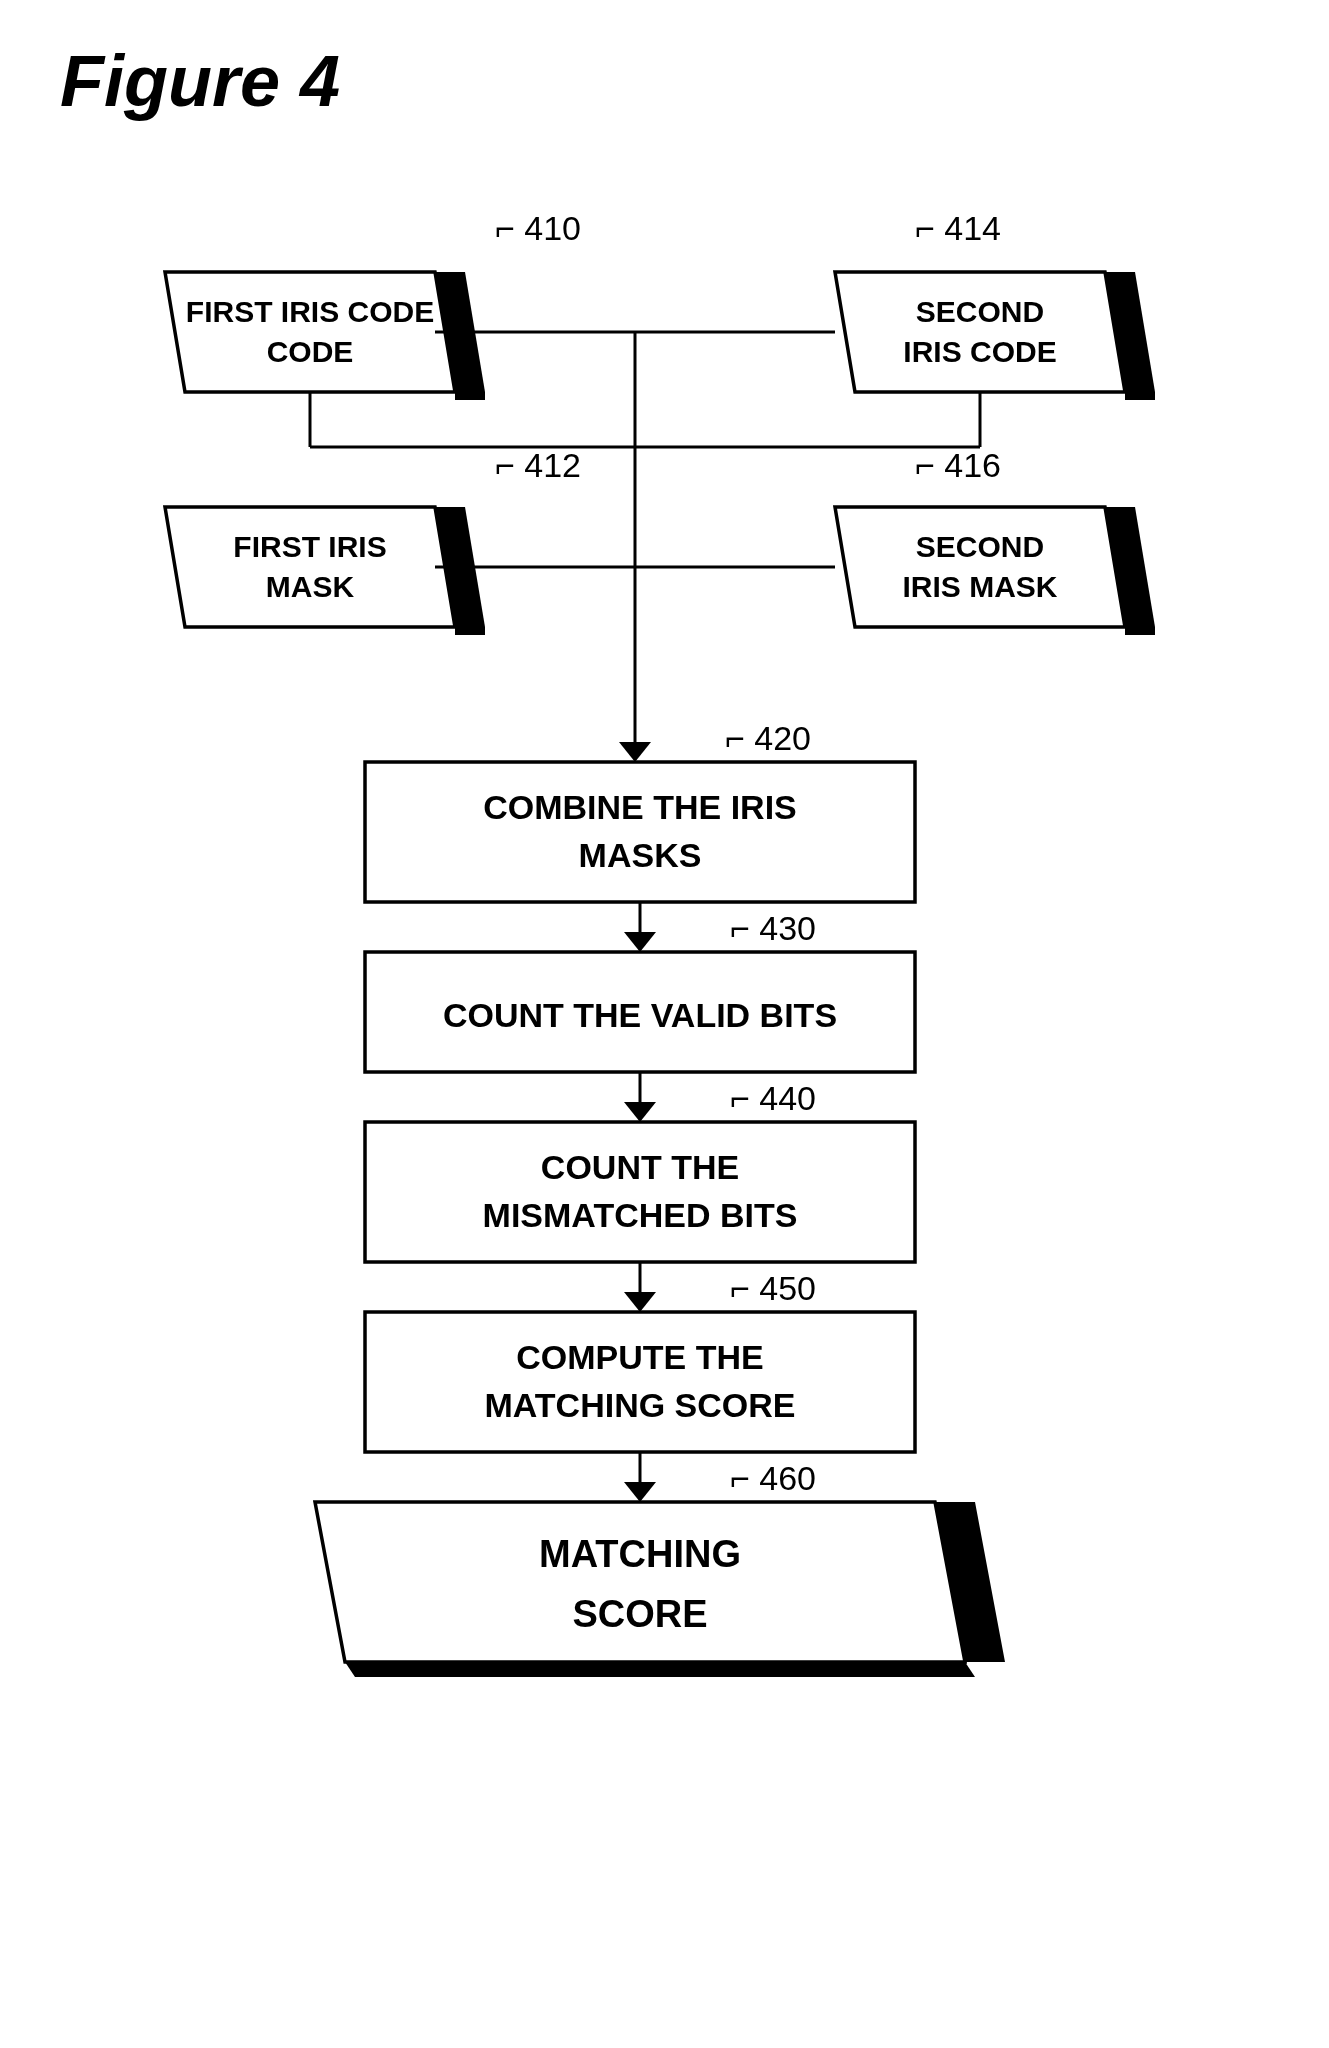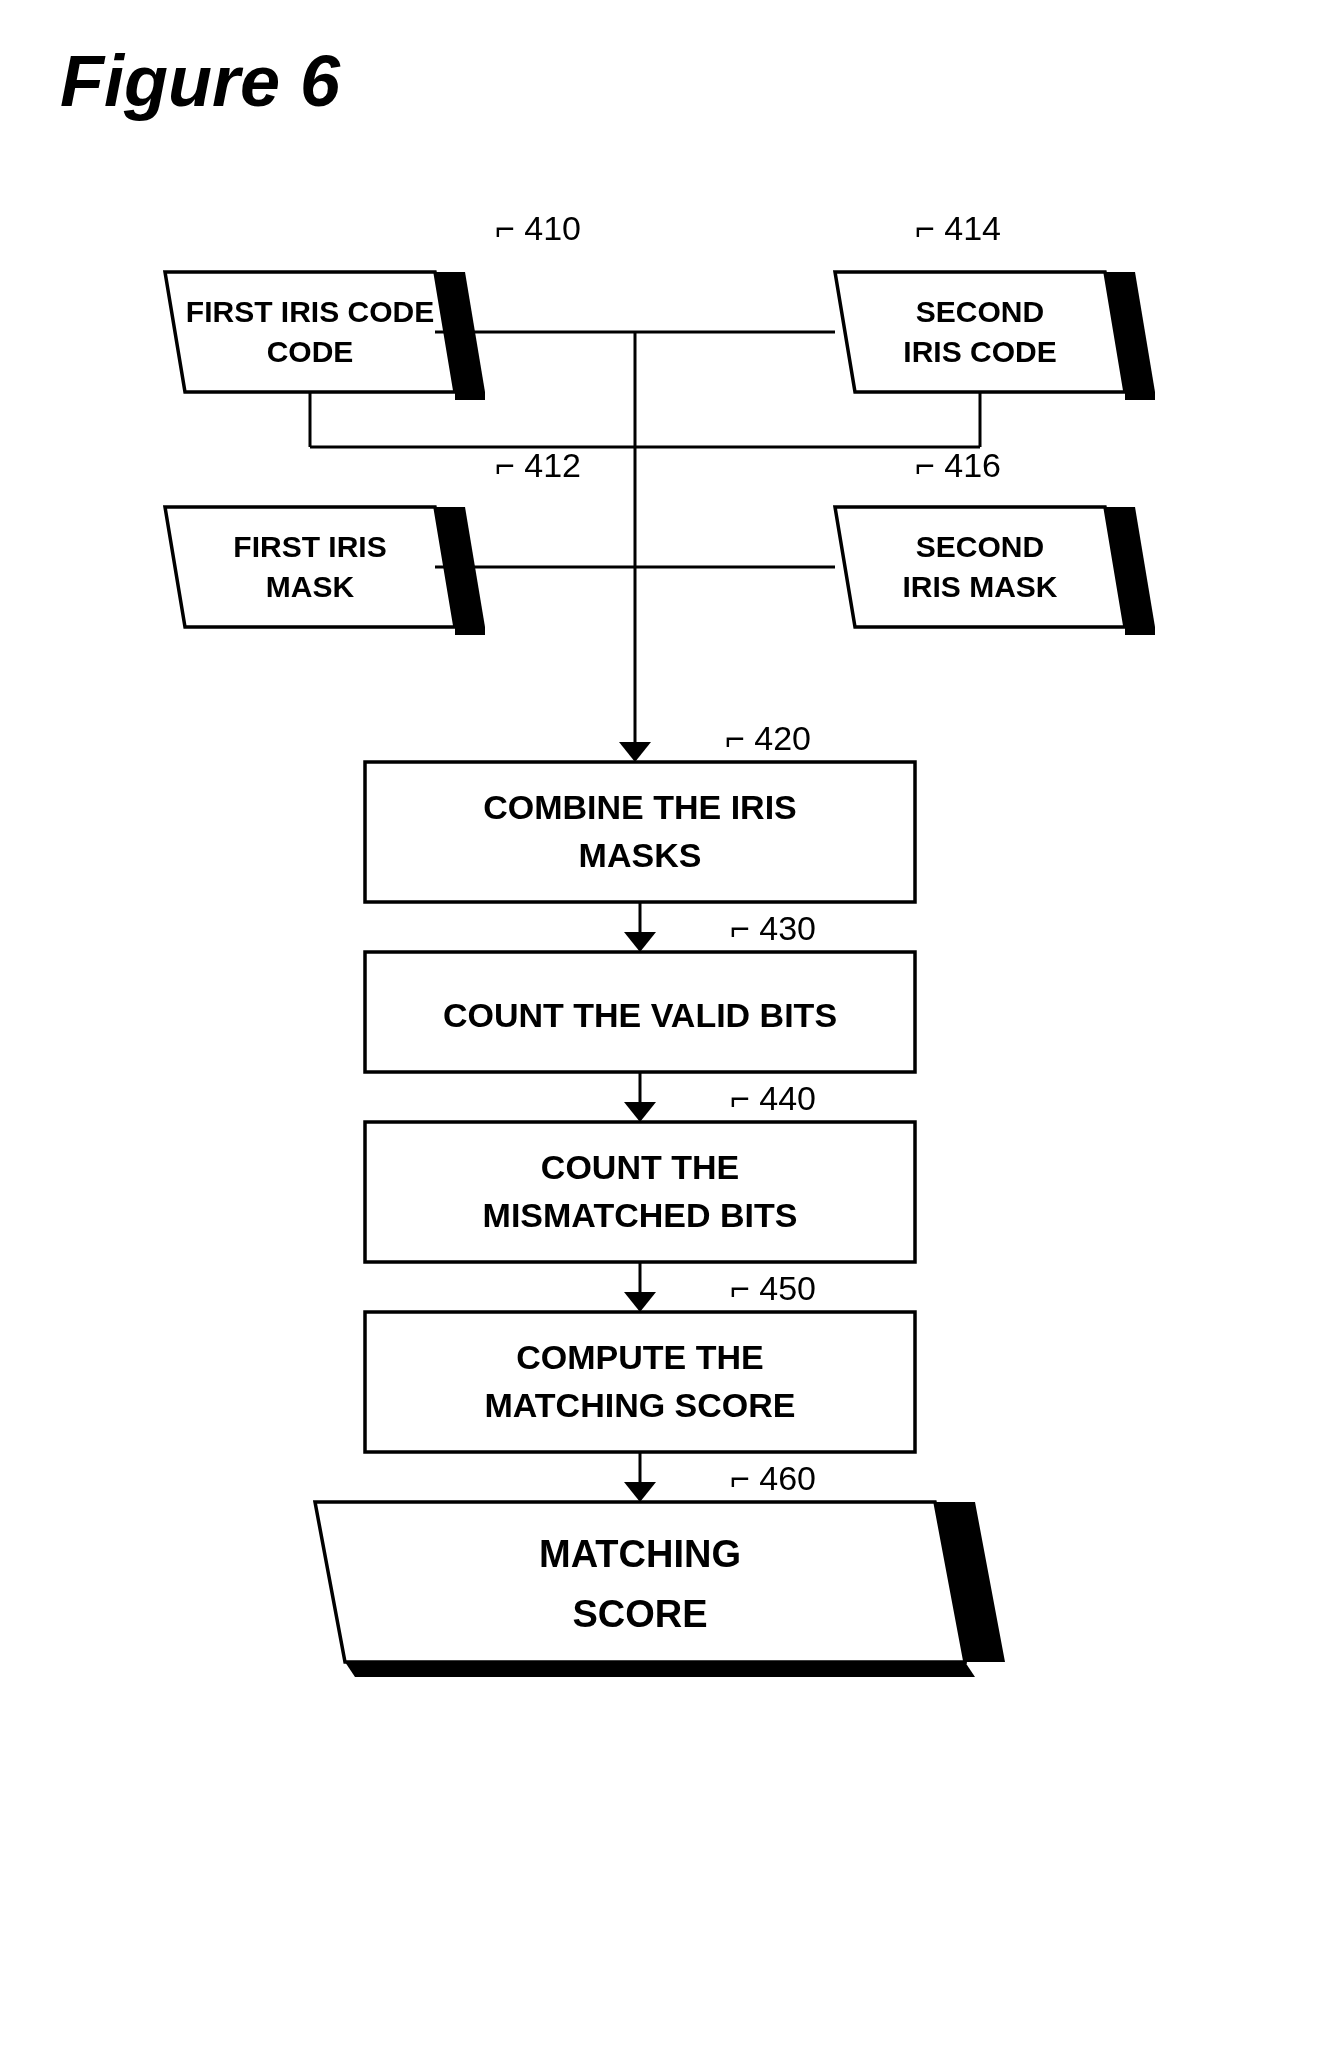--- a/index.html
+++ b/index.html
@@ -35,21 +35,21 @@
       position: relative;
       width: 1100px;
       margin: 0 auto;
     }
 
   </style>
 </head>
 <body>
 
 <div class="page">
-  <div class="figure-title">Figure 6</div>
+  <div class="figure-title">Figure 4</div>
 
   <div class="full-diagram">
 
     
     <svg width="1100" height="1850" viewBox="0 0 1100 1850">
 
       <text x="380" y="58" font-family="Arial" font-size="34" fill="#000">⌐ 410</text>
 
       <polygon points="50,90 320,90 340,210 70,210" fill="white" stroke="black" stroke-width="3.5"></polygon>
 

